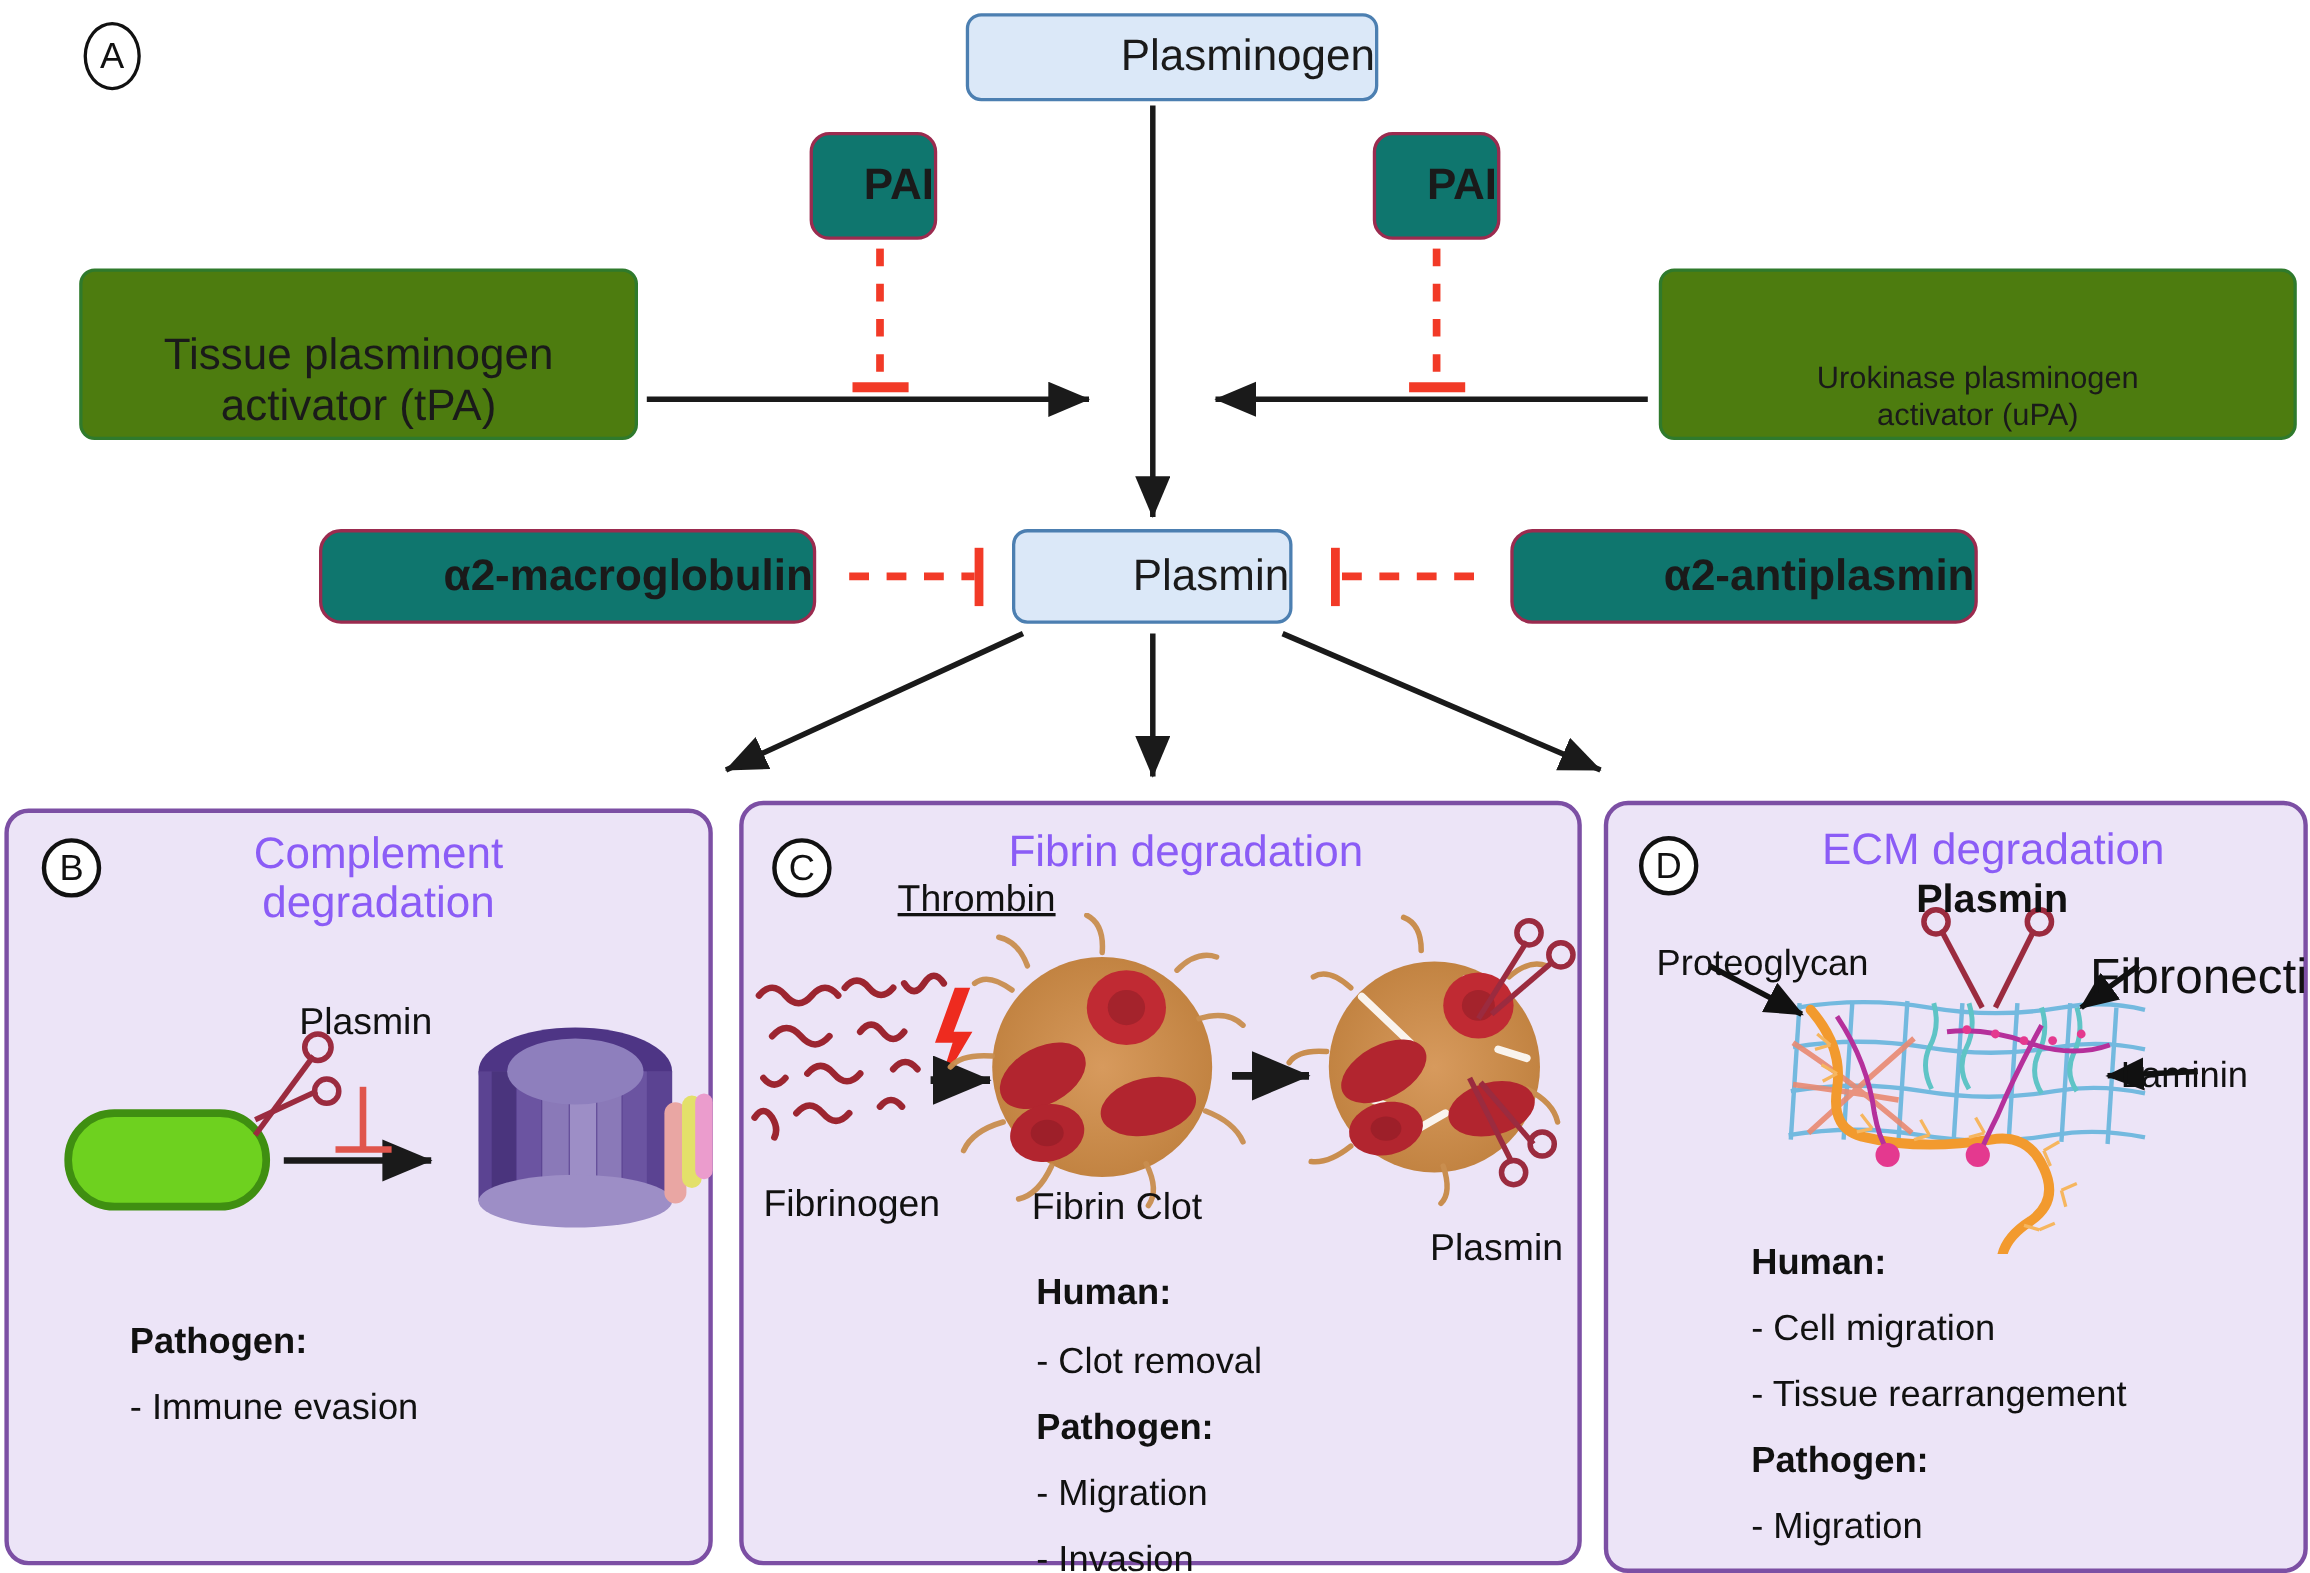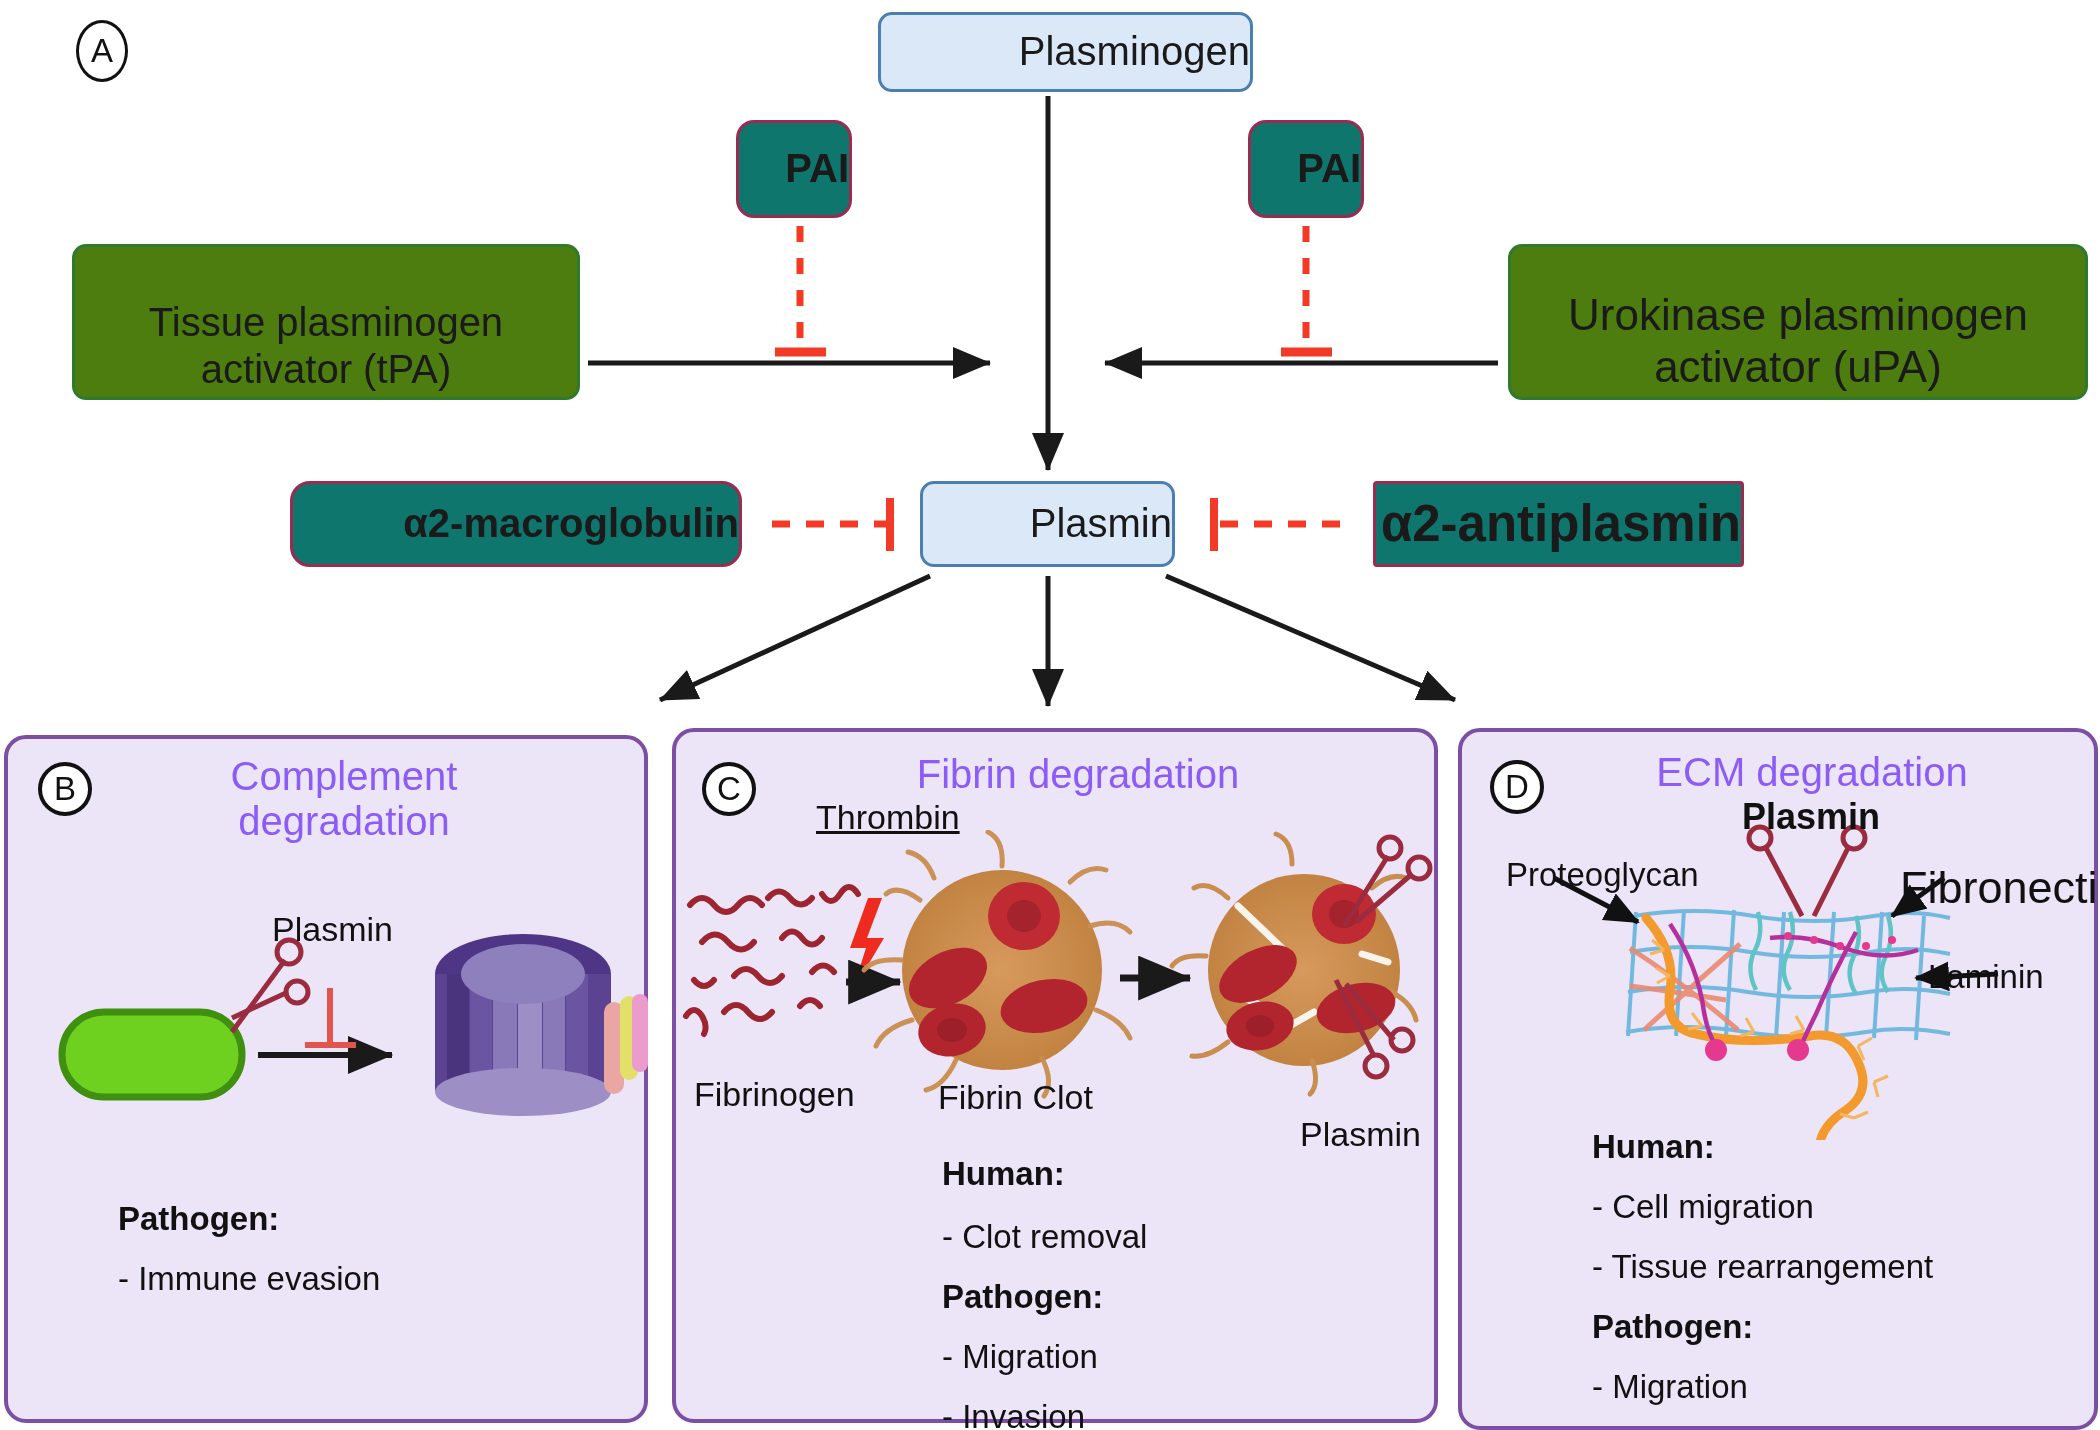--- a/index.html
+++ b/index.html
@@ -95,34 +95,34 @@
 
   <div class="node node-pink" style="left:1248px; top:120px; width:116px; height:98px; font-size:40px; border-radius:18px;">
     <span>PAI</span>
   </div>
 
   <div class="node node-green" style="left:72px; top:244px; width:508px; height:156px; font-size:40px; flex-direction:column;">
     <span>Tissue plasminogen</span>
     <span>activator (tPA)</span>
   </div>
 
-  <div class="node node-green" style="left:1508px; top:244px; width:580px; height:156px; font-size:44px; flex-direction:column;">
+  <div class="node node-green" style="left:1508px; top:244px; width:580px; height:156px; font-size:28px; flex-direction:column;">
     <span>Urokinase plasminogen</span>
     <span>activator (uPA)</span>
   </div>
 
   <div class="node node-blue" style="left:920px; top:481px; width:255px; height:86px; font-size:40px;">
     <span>Plasmin</span>
   </div>
 
   <div class="node node-pink" style="left:290px; top:481px; width:452px; height:86px; font-size:40px; border-radius:20px;">
     <span>α2-macroglobulin</span>
   </div>
 
-  <div class="node node-pink" style="left:1373px; top:481px; width:371px; height:86px; font-size:51px; border-radius:4px;">
+  <div class="node node-pink" style="left:1373px; top:481px; width:425px; height:86px; font-size:40px; border-radius:20px;">
     <span>α2-antiplasmin</span>
   </div>
 
   <svg class="overlay" viewBox="0 0 2100 1430">
     <defs>
       <marker id="arrowBlack" markerWidth="9" markerHeight="9" refX="7.4" refY="3.2" orient="auto" markerUnits="strokeWidth">
         <path d="M0,0 L7.6,3.2 L0,6.4 z" fill="#1a1a1a"></path>
       </marker>
     </defs>
 

